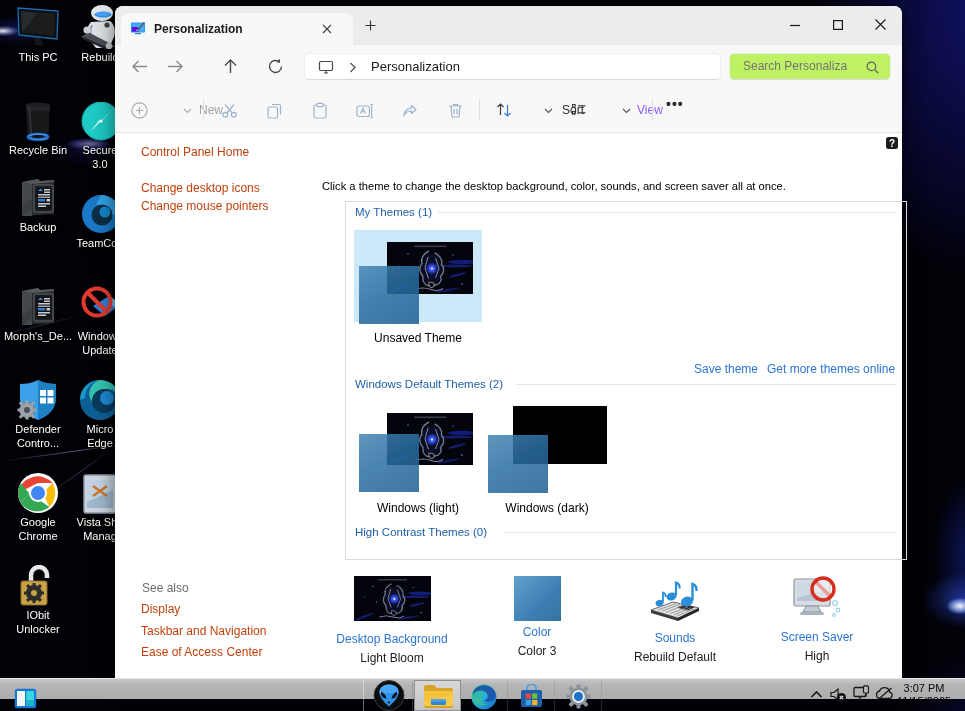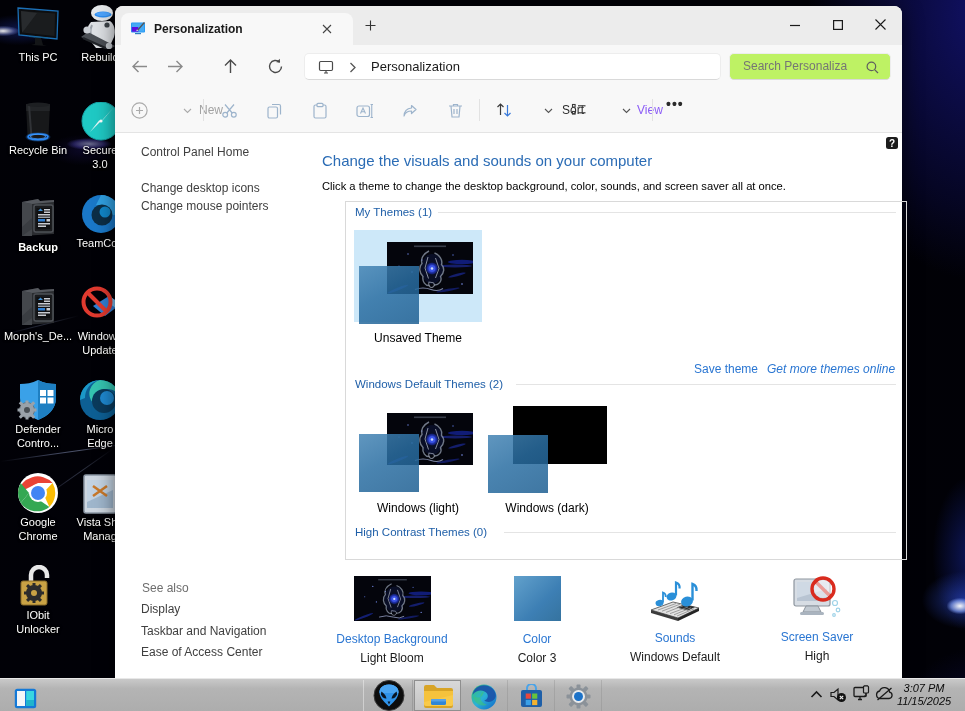--- a/index.html
+++ b/index.html
@@ -36,42 +36,42 @@
 
 #navbar { position:absolute; left:0; top:39px; right:0; height:43px; background:#f8f8f8; }
 #addrbar { position:absolute; left:189px; top:8px; width:417px; height:27px; background:#fff; border:1px solid #ededed; border-bottom-color:#d9d9d9; border-radius:5px; }
 #searchbar { position:absolute; left:614px; top:8px; width:162px; height:27px; background:#bef264; border:1px solid #ededed; border-bottom-color:#d9d9d9; border-radius:5px; color:#757575; font-size:12px; line-height:24px; padding-left:13px; }
 
 #toolbar { position:absolute; left:0; top:82px; right:0; height:45px; background:#f8f8f8; border-bottom:1px solid #e4e4e4; color:#9b9b9b; }
 .tbsep { position:absolute; top:11px; width:1px; height:22px; background:#e2e2e2; }
 .tbtxt { position:absolute; top:15px; font-size:12px;margin-left:45px; }
 
 #content { position:absolute; left:0; top:127px; right:0; bottom:0; background:#fff; border-radius:0; }
-.cplink { color:#404040; font-size:12px; position:absolute; white-space:nowrap; }
+.cplink { color:#c2410c; font-size:12px; position:absolute; white-space:nowrap; }
 .seealso { color:#6d6d6d; font-size:12px; position:absolute; }
 
 h1.head { position:absolute; left:207px; top:19px; font-size:15px; font-weight:normal; color:#2b6cb5; white-space:nowrap; }
 .desc { position:absolute; left:207px; top:47px; font-size:11.2px; color:#000; white-space:nowrap; }
 
 #themebox { position:absolute; left:211px; top:68px; width:562px; height:359px; border:1px solid #d9d9d9;margin-left:19px; }
 .grouplbl { position:absolute; font-size:11.5px; color:#1f5fa8; white-space:nowrap; }
 .grouprule { position:absolute; height:1px; background:#e4e4e4; }
 
 .theme { position:absolute; width:128px; height:114px; }
 .theme.sel { background:#cde8f9; }
 .twall { position:absolute; left:33px; top:12px; width:86px; height:52px; }
 .tsq { position:absolute; left:5px; top:36px; width:60px; height:58px; background:linear-gradient(150deg, rgba(68,132,180,.85) 0%, rgba(42,110,162,.85) 45%, rgba(30,95,146,.85) 100%); }
 .tlabel { position:absolute; left:0; top:100px; width:128px; text-align:center; font-size:12px; color:#000; }
 
 .bitem { position:absolute; width:160px; text-align:center; font-size:12px; }
 .bitem .blink { color:#2a76d2; }
 .bitem .bsub { color:#1b1b1b; }
 
 
-#taskbar { position:absolute; left:0; top:678px; width:965px; height:33px; background:linear-gradient(to bottom, #c9c9c9, #b4b4b4 30%, #adadad); border-top:1px solid #e8e8e8;font-style:italic; }
+#taskbar { position:absolute; left:0; top:678px; width:965px; height:21px; background:linear-gradient(to bottom, #c9c9c9, #b4b4b4 30%, #adadad); border-top:1px solid #e8e8e8; }
 .tray-time { position:absolute; right:0; width:82px; top:3px; text-align:center; font-size:11px; color:#0a0a0a; line-height:13px; }
 .tbtn { position:absolute; top:1px; height:31px; }
 </style>
 </head>
 <body>
 <div id="desktop"></div>
 <div class="streak" style="left:0; top:452px; width:130px; transform:rotate(-8deg);"></div>
 <div class="streak" style="left:0; top:325px; width:80px; transform:rotate(-14deg); opacity:.5;"></div>
 <div class="streak" style="left:30px; top:475px; width:90px; transform:rotate(-35deg); opacity:.6;"></div>
 <div id="dicons">
@@ -124,21 +124,21 @@
         <svg width="40" height="40" viewBox="0 0 40 40">
       <circle cx="21" cy="19" r="19" fill="#1fc9c4"></circle>
       <circle cx="21" cy="19" r="19" fill="none" stroke="#17a8ab" stroke-width="1"></circle>
       <path d="M21 19.5 L34 5 L23.5 17.2 Z" fill="#fff"></path>
       <path d="M20.5 19.5 L10 30 L19.2 18.2 Z" fill="#e8f6f6"></path>
       <circle cx="21" cy="19" r="1.6" fill="#fff"></circle>
     </svg>
       </div>
     <div>Secure<br>3.0</div>
   </div>
-  <div class="dicon" style="left:0; top:192px;font-weight:bold;">
+  <div class="dicon" style="left:0; top:172px;">
     <div class="ic">
         <svg width="40" height="43" viewBox="0 0 40 43">
           <use href="#dkfolder"></use>
         </svg>
       </div>
     <div>Backup</div>
   </div>
   <div class="dicon" style="left:62px; top:188px;">
     <div class="ic">
         <svg width="40" height="42" viewBox="0 0 40 42">
@@ -398,21 +398,20 @@
     <span style="position:absolute;left:551px;top:8px;font-size:14px;letter-spacing:1px;color:#2b2b2b;font-weight:bold;">•••</span>
   </div>
   <div id="content">
     <span class="cplink" style="left:26px; top:12px;">Control Panel Home</span>
     <span class="cplink" style="left:26px; top:48px;">Change desktop icons</span>
     <span class="cplink" style="left:26px; top:66px;">Change mouse pointers</span>
     <span class="seealso" style="left:27px; top:448px;">See also</span>
     <span class="cplink" style="left:26px; top:469px;">Display</span>
     <span class="cplink" style="left:26px; top:491px;">Taskbar and Navigation</span>
     <span class="cplink" style="left:26px; top:512px;">Ease of Access Center</span>
-    <h1 class="head">Change the visuals and sounds on your computer</h1>
     <div class="desc">Click a theme to change the desktop background, color, sounds, and screen saver all at once.</div>
     <svg width="0" height="0" style="position:absolute;">
       <defs>
         <radialGradient id="orbg" cx="50%" cy="50%" r="50%">
           <stop offset="0%" stop-color="#bcd4ff"></stop>
             <stop offset="35%" stop-color="#3d55e8"></stop>
             <stop offset="75%" stop-color="#1a2a9a"></stop>
             <stop offset="100%" stop-color="#101a55"></stop>
         </radialGradient>
         <symbol id="wallart" viewBox="0 0 86 52" preserveAspectRatio="none">
@@ -444,21 +443,21 @@
       <span class="grouplbl" style="left:9px; top:4px;">My Themes (1)</span>
       <div class="grouprule" style="left:92px; top:10px; right:10px;"></div>
       <div class="theme sel" style="left:8px; top:28px; height:92px;">
         <svg class="twall" width="86" height="52">
             <use href="#wallart"></use>
           </svg>
         <div class="tsq"></div>
         <div class="tlabel" style="top:101px;">Unsaved Theme</div>
       </div>
       <span class="cplink" style="left:348px; top:160px; color:#2a76d2;">Save theme</span>
-      <span class="cplink" style="left:421px; top:160px; color:#2a76d2;font-style:italic;">Get more themes online</span>
+      <span class="cplink" style="left:421px; top:160px; color:#2a76d2;">Get more themes online</span>
       <span class="grouplbl" style="left:9px; top:176px;">Windows Default Themes (2)</span>
       <div class="grouprule" style="left:170px; top:182px; right:10px;"></div>
       <div class="theme" style="left:137px; top:199px;">
         <div class="twall" style="left:30px; top:5px; width:94px; height:58px; background:#000;"></div>
         <div class="tsq" style="top:34px;"></div>
         <div class="tlabel">Windows (dark)</div>
       </div>
       <div class="theme" style="left:8px; top:199px;">
         <svg class="twall" width="86" height="52">
             <use href="#wallart"></use>
@@ -472,41 +471,41 @@
     <div id="bottomrow">
       <div class="bitem" style="left:197px; top:443px;">
         <svg width="77" height="45" viewBox="0 0 86 52" preserveAspectRatio="none" style="display:block;margin:0 auto;">
             <use href="#wallart"></use>
           </svg>
         <div class="blink" style="margin-top:11px;">Desktop Background</div>
         <div class="bsub" style="margin-top:5px;">Light Bloom</div>
       </div>
       <div class="bitem" style="left:342px; top:443px;">
         <div style="width:47px;height:45px;margin:0 auto;background:linear-gradient(135deg,#62a1cc,#3d7fb4 60%,#35739f);"></div>
-        <div class="blink" style="margin-top:11px;">Color</div>
+        <div class="blink" style="margin-top:4px;">Color</div>
         <div class="bsub" style="margin-top:5px;">Color 3</div>
       </div>
       <div class="bitem" style="left:480px; top:440px;">
         <div style="height:49px;">
             <svg width="58" height="49" viewBox="0 0 58 49" style="display:block;margin:0 auto;">
           <path d="M5 37 L27 29 L53 35 L32 45 Z" fill="#e2e2e2" stroke="#6a6a6a" stroke-width="1"></path>
           <path d="M5 37 L32 45 L32 48 L5 40 Z" fill="#3c3c3c"></path>
           <path d="M32 45 L53 35 L53 38 L32 48 Z" fill="#242424"></path>
           <path d="M38 31.5 L49 34 L42 37.5 L30.5 34.5 Z" fill="#2a2a2a"></path>
           <path d="M12 37 L30 30.5 M16 38.2 L34 31.2 M20 39.4 L38 32.4 M24 40.6 L42 34 M28 41.8 L45 34.8 M31 43 L48 35.8" stroke="#8a8a8a" stroke-width=".8" fill="none"></path>
           <ellipse cx="13.5" cy="30" rx="4" ry="3.2" fill="#2a8fd8" transform="rotate(-15 13.5 30)"></ellipse>
           <path d="M17 29.5 V19.5 q3 1 2.8 4.5" fill="none" stroke="#2a8fd8" stroke-width="1.8"></path>
           <ellipse cx="25.5" cy="23.5" rx="5" ry="4" fill="#2a8fd8" transform="rotate(-15 25.5 23.5)"></ellipse>
           <path d="M30 22.5 V9.5 q4 1.2 3.6 6" fill="none" stroke="#2a8fd8" stroke-width="2.2"></path>
           <ellipse cx="41" cy="28.5" rx="6 " ry="4.8" fill="#2a8fd8" transform="rotate(-15 41 28.5)"></ellipse>
           <path d="M46.5 27.5 V11 q4.5 1.5 4 7" fill="none" stroke="#2a8fd8" stroke-width="2.4"></path>
         </svg>
           </div>
         <div class="blink" style="margin-top:9px;">Sounds</div>
-        <div class="bsub" style="margin-top:5px;">Windows Default</div>
+        <div class="bsub" style="margin-top:5px;">Rebuild Default</div>
       </div>
       <div class="bitem" style="left:622px; top:440px;">
         <div style="height:48px;">
             <svg width="54" height="48" viewBox="0 0 54 48" style="display:block;margin:0 auto;">
           <rect x="4" y="6" width="36" height="27" rx="2" fill="#d7dde4" stroke="#8d959e" stroke-width="1.2"></rect>
           <rect x="7" y="9" width="30" height="19" fill="#b8c4d2"></rect>
           <path d="M7 9 h30 v7 l-30 9 Z" fill="#cfd9e4"></path>
           <path d="M16 33 h12 l3 6 h-18 Z" fill="#c2cad2" stroke="#8d959e" stroke-width="1"></path>
           <rect x="10" y="39" width="24" height="3" rx="1.5" fill="#aab4bf"></rect>
           <circle cx="33" cy="16" r="11" fill="none" stroke="#d92b1e" stroke-width="3.4"></circle>

